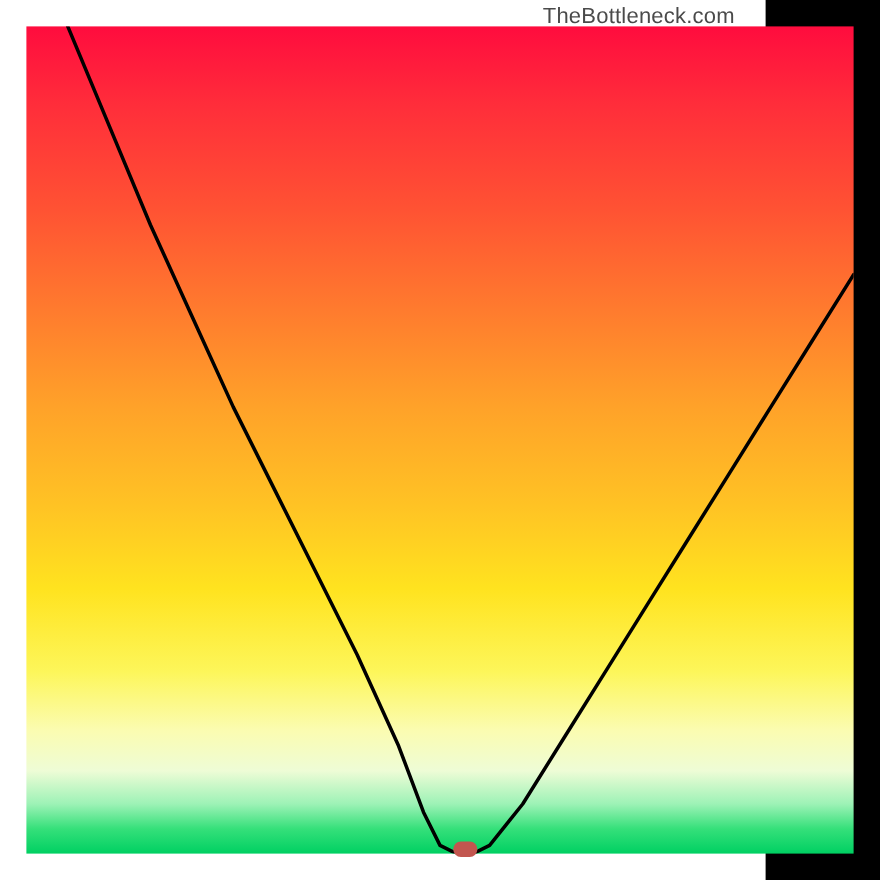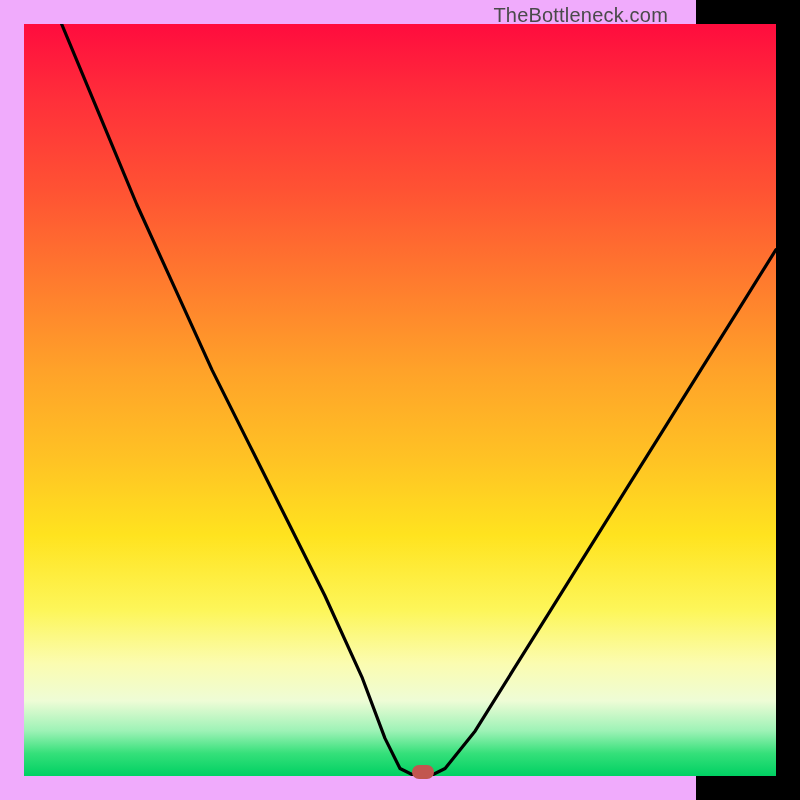--- a/index.html
+++ b/index.html
@@ -8,21 +8,21 @@
     width: 800px;
     height: 800px;
     overflow: hidden;
     background: #000;
     font-family: Arial, Helvetica, sans-serif;
   }
   .frame {
     position: relative;
     width: 696px;
     height: 800px;
-    background: #f0abfc;
+    background: #ffffff;
   }
   .plot {
     position: absolute;
     left: 24px;
     top: 24px;
     width: 752px;
     height: 752px;
     
     background: linear-gradient(
       to bottom,

